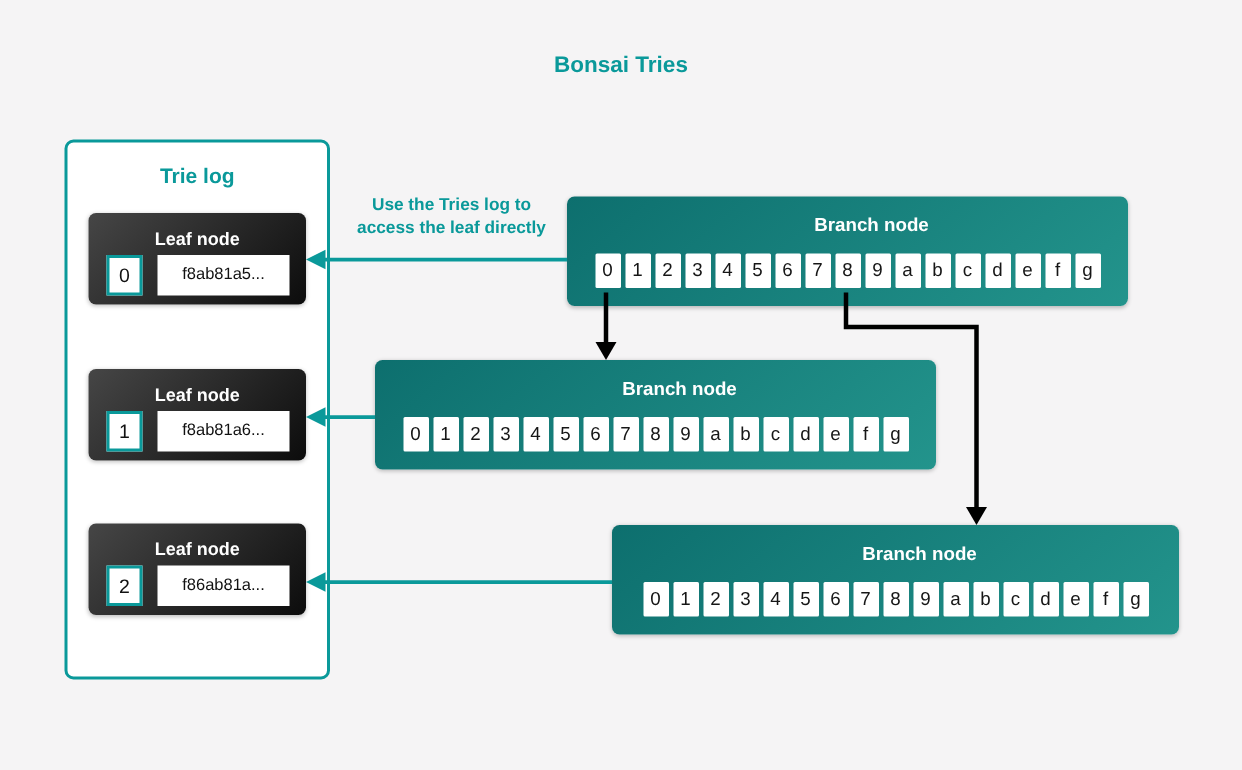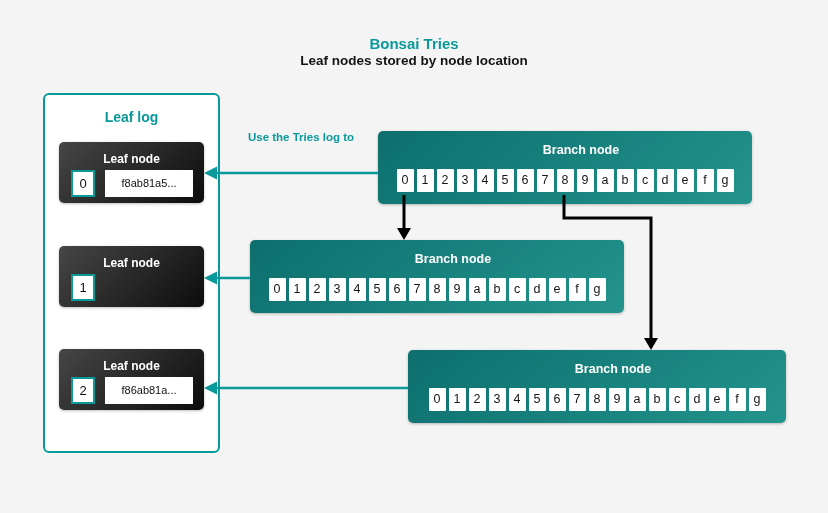--- a/index.html
+++ b/index.html
@@ -81,45 +81,46 @@
     position: absolute; left: 0; top: 0; width: 828px; height: 513px;
     pointer-events: none;
   }
 </style>
 </head>
 <body>
 
 <div class="page">
 
   <div class="title">Bonsai Tries</div>
-  <div class="subtitle">Leaf nodes stored by node location</div>
 
   <div class="trie-log">
-    <div class="trie-log-title">Leaf log</div>
+    <div class="trie-log-title">Trie log</div>
   </div>
 
   <div class="leaf leaf-0">
     <div class="leaf-title">Leaf node</div>
     <div class="leaf-index">0</div>
     <div class="leaf-hash">f8ab81a5...</div>
   </div>
 
   <div class="leaf leaf-1">
     <div class="leaf-title">Leaf node</div>
     <div class="leaf-index">1</div>
+    <div class="leaf-hash">f8ab81a6...</div>
   </div>
 
   <div class="leaf leaf-2">
     <div class="leaf-title">Leaf node</div>
     <div class="leaf-index">2</div>
     <div class="leaf-hash">f86ab81a...</div>
   </div>
 
   <div class="annotation">
     <div>Use the Tries log to</div>
+    <div>access the leaf directly</div>
   </div>
 
   <div class="branch branch-1">
     <div class="branch-title">Branch node</div>
     <div class="branch-cells">
         <span class="cell">0</span>
         <span class="cell">1</span>
         <span class="cell">2</span>
         <span class="cell">3</span>
         <span class="cell">4</span>

